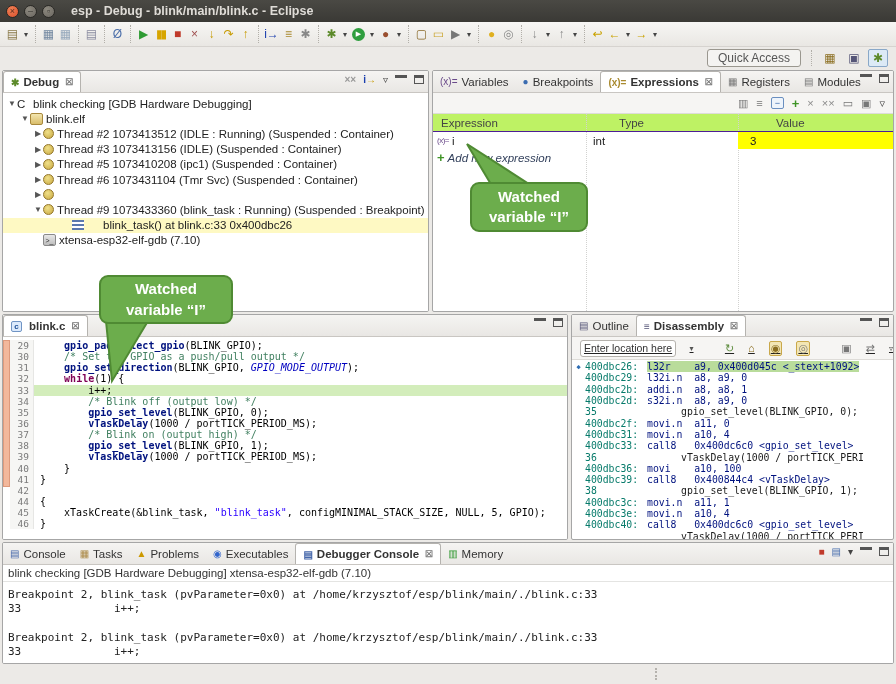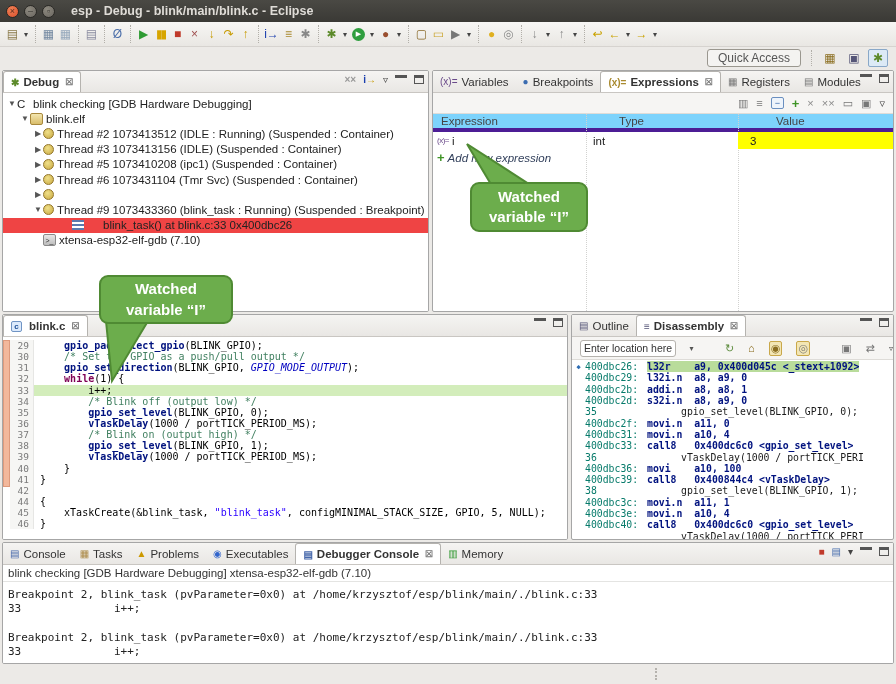--- a/index.html
+++ b/index.html
@@ -49,40 +49,40 @@
   .tab .x { font-size:9px; color:#777; margin-left:2px; }
   .tabicon { font-size:10px; }
   .viewbtns { position:absolute; right:4px; top:3px; display:flex; align-items:center; gap:7px; }
   .vb { font-size:10px; color:#444; display:inline-flex; align-items:center; justify-content:center; }
   .vb.minb { width:12px; height:9px; border-top:3px solid #555; }
   .vb.maxb { width:10px; height:9px; border:1px solid #555; border-top:3px solid #555; }
 
   
   .treewrap { position:absolute; left:0; right:0; top:22px; bottom:0; background:#fff; overflow:hidden; padding-top:3px; }
   .trow { height:15.2px; display:flex; align-items:center; font-size:11.5px; white-space:nowrap; }
-  .trow.sel { background:#ef4444;gap:16px; }
+  .trow.sel { background:#fef9c3;gap:16px; }
   .expander { width:10px; font-size:8px; color:#555; text-align:center; flex:none; }
   .tic { width:13px; height:12px; flex:none; margin-right:3px; position:relative; }
   .tic-c { background:#dceafc; border:1px solid #7094c4; border-radius:2px; font-size:8px; color:#1d4f96;
     display:flex; align-items:center; justify-content:center; font-weight:bold; }
   .tic-elf { background:linear-gradient(#f3e6b0,#d9bd6a); border:1px solid #a8883c; border-radius:2px; }
   .tic-thread { background:radial-gradient(circle at 40% 35%, #f0e08a, #c8a840); border:1px solid #93762a; border-radius:50%; width:11px; height:11px; }
   .tic-frame { background:repeating-linear-gradient(#5b79ae 0 2px, #fff 2px 4px); width:12px; height:10px; }
   .tic-gdb { background:linear-gradient(#e8e8e8,#bdbdbd); border:1px solid #8a8a8a; border-radius:2px; font-size:7px;
     color:#333; display:flex; align-items:center; justify-content:center; }
 
   
   .expr-toolbar { position:absolute; left:0; right:0; top:22px; height:21px; background:#f6f5f3;
     border-bottom:1px solid #dedcd8; display:flex; align-items:center; justify-content:flex-end; gap:8px; padding-right:8px; }
   .eti { font-size:11px; color:#666; }
   .eti.plus { color:#3f9426; font-weight:bold; font-size:13px; }
   .eti.boxed { border:1px solid #6a8fc0; color:#2c5fa8; font-size:9px; width:13px; height:12px;
     display:inline-flex; align-items:center; justify-content:center; border-radius:2px; background:#eef4fb; }
   .expr-table { position:absolute; left:0; right:0; top:43px; bottom:0; }
-  .expr-head { height:18px; display:flex; align-items:center; background:#7dd3fc; border-bottom:4px solid #4c1d95;
+  .expr-head { height:18px; display:flex; align-items:center; background:#bef264; border-bottom:1px solid #4c1d95;
     font-size:11.5px; color:#444; }
   .col-div { position:absolute; top:0; bottom:0; width:0; border-left:1px dotted #d2d2d0; }
   .erow { height:17px; display:flex; align-items:center; font-size:11.5px; position:relative; }
   .xicon { font-size:8px; color:#6a4a8a; margin:0 3px 0 4px; letter-spacing:-0.5px; }
   .addrow { font-style:italic; color:#33415c; }
   .val-cell { position:absolute; top:0; bottom:0; display:flex; align-items:center; padding-left:12px; }
 
   
   .edwrap { position:absolute; left:0; right:0; top:22px; bottom:0; background:#fff; overflow:hidden;
     font-family:"DejaVu Sans Mono","Liberation Mono",monospace; font-size:10px; }
@@ -94,32 +94,32 @@
     align-items:center; justify-content:flex-end; position:relative; }
   .fold { position:absolute; right:-1px; font-size:8px; color:#888; }
   .ctext { padding-left:6px; height:100%; display:flex; align-items:center; flex:1; }
   .cline.cur .ctext { background:#d3edbb; }
   .sg-p { color:#000;text-align:right; } .sg-k { color:#7f0055; font-weight:bold; } .sg-c { color:#3f7f5f; }
   .sg-f { color:#00127f; font-weight:bold; } .sg-s { color:#2a00ff; } .sg-i { color:#0000c0; font-style:italic; }
   .sg-b { color:#000; font-weight:bold; }
 
   
   .disa-toolbar { position:absolute; left:0; right:0; top:22px; height:23px; background:#f6f5f3;
-    border-bottom:1px solid #dedcd8; display:flex; align-items:center; gap:14px; padding-left:8px; }
+    border-bottom:1px solid #dedcd8; display:flex; align-items:center; gap:14px; padding-left:8px;text-decoration:underline; }
   .loc-combo { width:112px; height:17px; border:1px solid #b5b2ad; border-radius:3px; background:#fff;
     font-size:10.5px; color:#333; display:flex; align-items:center; padding:0 3px; overflow:hidden; white-space:nowrap; }
   .combo-arrow { font-size:8px; color:#555; }
   .dti { font-size:11px; color:#8a6d1f; }
   .dti.pressed { background:#f3e6b4; border:1px solid #c9a84a; border-radius:2px; padding:0 1px; }
   .disa-body { position:absolute; left:0; right:0; top:45px; bottom:0; overflow:hidden;
     font-family:"DejaVu Sans Mono","Liberation Mono",monospace; font-size:9.8px; padding-top:1px; }
   .dline { height:11.3px; display:flex; align-items:center; white-space:pre; position:relative; }
   .dptr { width:13px; flex:none; font-size:7px; color:#2e6db4; text-align:center; }
   .daddr { color:#067a6a; width:62px; flex:none; }
-  .dinstr { color:#00127f;font-weight:bold; }
+  .dinstr { color:#00127f; }
   .dline.cur .dhl { background:#b9dc9b; }
   .dsrcnum { color:#067a6a; width:62px; flex:none; }
   .dsrctext { color:#1a1a1a; padding-left:34px; }
 
   
   .con-label { position:absolute; left:0; right:0; top:22px; height:17px; font-size:11.5px; color:#333;
     display:flex; align-items:center; padding-left:5px; border-bottom:1px solid #e4e4e2; background:#fff; }
   .con-body { position:absolute; left:0; right:0; top:41px; bottom:0; background:#fff;
     font-family:"DejaVu Sans Mono","Liberation Mono",monospace; font-size:11px; padding:4px 0 0 5px; }
   .con-line { height:14.2px; white-space:pre; }
@@ -378,21 +378,21 @@
         <div class="cline"><span class="lnum">34</span><span class="ctext"><span class="sg-p">        </span><span class="sg-c">/* Blink off (output low) */</span></span></div>
         <div class="cline"><span class="lnum">35</span><span class="ctext"><span class="sg-p">        </span><span class="sg-f">gpio_set_level</span><span class="sg-p">(BLINK_GPIO, 0);</span></span></div>
         <div class="cline"><span class="lnum">36</span><span class="ctext"><span class="sg-p">        </span><span class="sg-f">vTaskDelay</span><span class="sg-p">(1000 / portTICK_PERIOD_MS);</span></span></div>
         <div class="cline"><span class="lnum">37</span><span class="ctext"><span class="sg-p">        </span><span class="sg-c">/* Blink on (output high) */</span></span></div>
         <div class="cline"><span class="lnum">38</span><span class="ctext"><span class="sg-p">        </span><span class="sg-f">gpio_set_level</span><span class="sg-p">(BLINK_GPIO, 1);</span></span></div>
         <div class="cline"><span class="lnum">39</span><span class="ctext"><span class="sg-p">        </span><span class="sg-f">vTaskDelay</span><span class="sg-p">(1000 / portTICK_PERIOD_MS);</span></span></div>
         <div class="cline"><span class="lnum">40</span><span class="ctext"><span class="sg-p">    }</span></span></div>
         <div class="cline"><span class="lnum">41</span><span class="ctext"><span class="sg-p">}</span></span></div>
         <div class="cline"><span class="lnum">42</span><span class="ctext"><span class="sg-p"></span></span></div>
         <div class="cline"><span class="lnum">44</span><span class="ctext"><span class="sg-p">{</span></span></div>
-        <div class="cline"><span class="lnum">45</span><span class="ctext"><span class="sg-p">    xTaskCreate(&amp;blink_task, </span><span class="sg-s">"blink_task"</span><span class="sg-p">, configMINIMAL_STACK_SIZE, GPIO, 5, NULL);</span></span></div>
+        <div class="cline"><span class="lnum">45</span><span class="ctext"><span class="sg-p">    xTaskCreate(&amp;blink_task, </span><span class="sg-s">"blink_task"</span><span class="sg-p">, configMINIMAL_STACK_SIZE, NULL, 5, GPIO);</span></span></div>
         <div class="cline"><span class="lnum">46</span><span class="ctext"><span class="sg-p">}</span></span></div>
       </div>
   </div>
 </div>
 
 <div class="panel" id="disasm-panel" style="left:571px; top:314px; width:323px; height:226px;">
   <div class="tabbar" id="disasm-tabs">
       <div class="tab">
         <span class="tabicon" style="color: rgb(85, 85, 119);">▤</span>
         <span>Outline</span>

